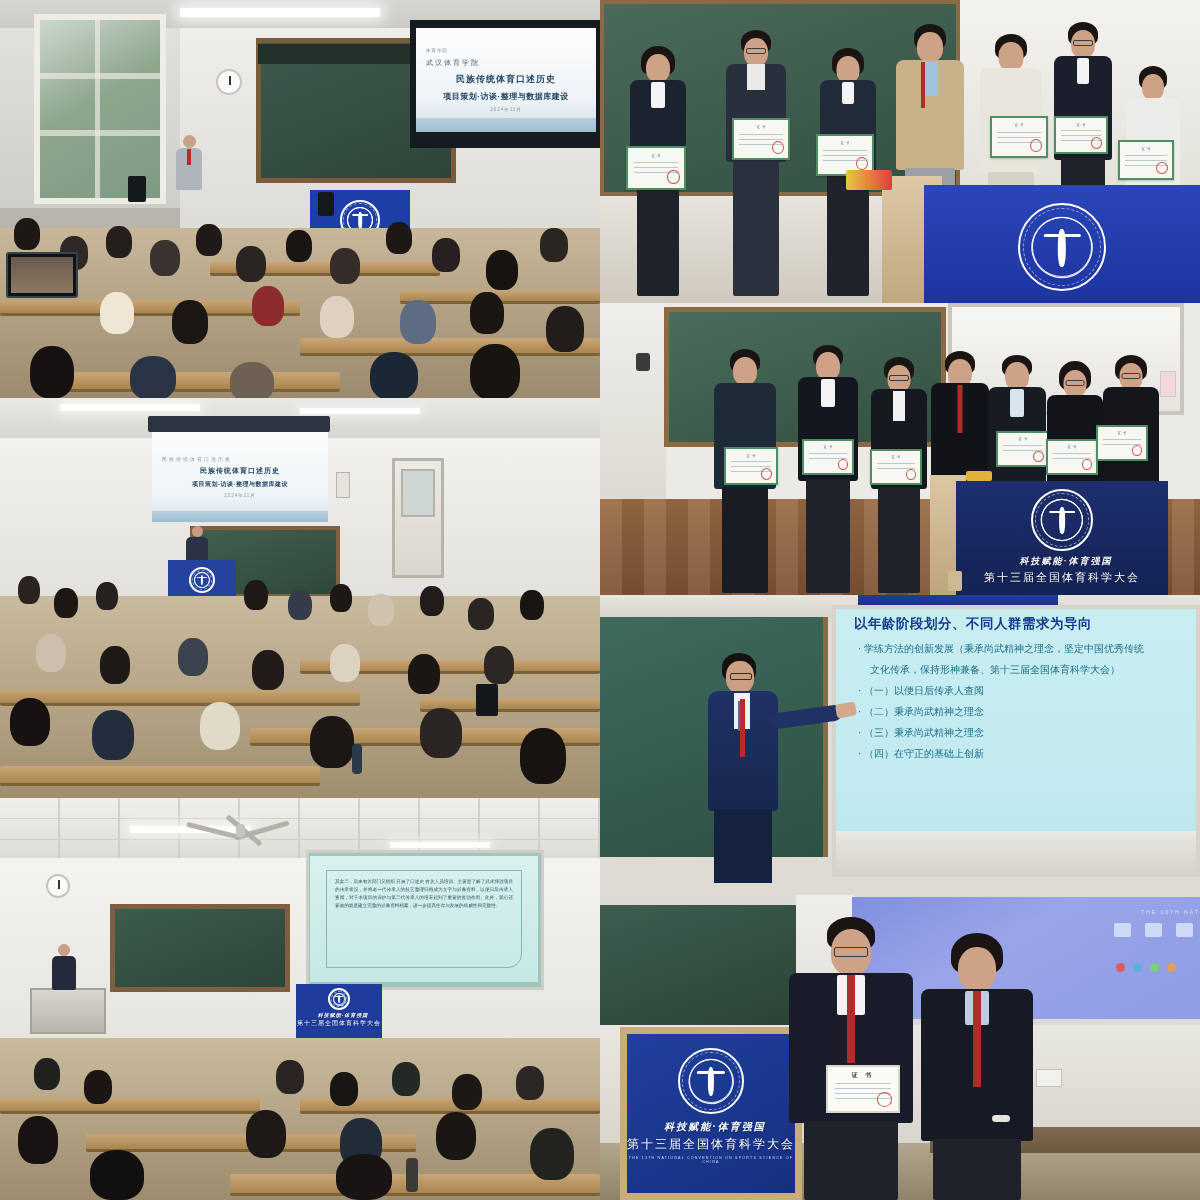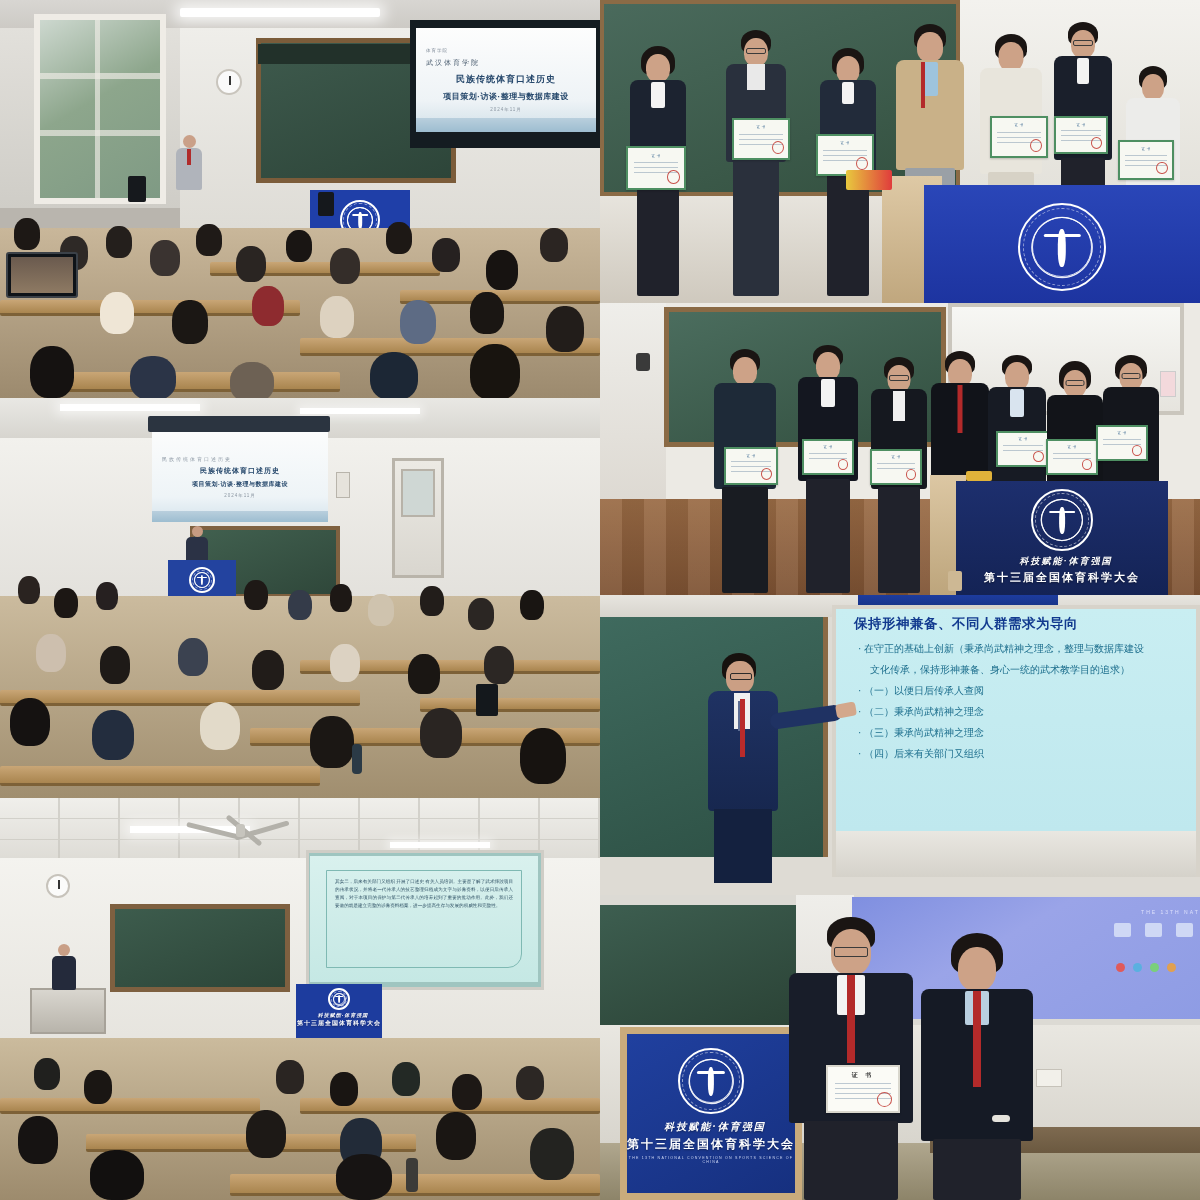--- a/index.html
+++ b/index.html
@@ -225,21 +225,21 @@
   .plogo .atom.a2{ transform:rotate(60deg); }
   .plogo .atom.a3{ transform:rotate(120deg); }
   .plogo .fig { position:absolute; left:50%; top:28%; transform:translateX(-50%);
                 width:10%; height:46%; background:#fff; border-radius:40%; }
   .plogo .fig:before{content:"";position:absolute;left:-170%;top:14%;width:440%;height:9%;
                 background:#fff;border-radius:3px;}
   .plogo .ring{ position:absolute; inset:4%; border:1px dashed #ffffff88; border-radius:50%;}
 
   .ptxt1 { font-size:10px; color:#fff; font-style:italic; font-weight:bold;
            letter-spacing:2px; text-align:center; text-shadow:0 1px 2px #0006;margin-left:8px;}
-  .ptxt2 { font-size:13px; color:#fff; font-weight:bold; letter-spacing:2px;
+  .ptxt2 { font-size:13px; color:#fff; font-weight:normal; letter-spacing:2px;
            text-align:center; text-shadow:0 1px 2px #0006;}
   .ptxt3 { font-size:3.6px; color:#cfd8f5; letter-spacing:1.2px; text-align:center;}
 
   
   .person { position:absolute; }
   .person .hd { position:absolute; left:50%; transform:translateX(-50%);
                 border-radius:48% 48% 42% 42%; background:#cda287; }
   .person .hair{ position:absolute; left:50%; transform:translateX(-50%);
                 border-radius:50% 50% 34% 34%; background:#1a1513; }
   .person .torso{ position:absolute; left:50%; transform:translateX(-50%);
@@ -681,27 +681,27 @@
   </div>
 
   <div class="panel p6">
     <div class="wall"></div>
     <div class="topbanner">
       <div class="hidden-text">第十三届全国体育科学大会</div>
     </div>
     <div class="gb"></div>
     <div class="scrframe"></div>
     <div class="slide">
-      <div class="stitle">保持形神兼备、不同人群需求为导向</div>
-      <div class="sline">· 在守正的基础上创新（秉承尚武精神之理念，整理与数据库建设</div>
-      <div class="sline ind">文化传承，保持形神兼备、身心一统的武术教学目的追求）</div>
+      <div class="stitle">以年龄阶段划分、不同人群需求为导向</div>
+      <div class="sline">· 学练方法的创新发展（秉承尚武精神之理念，坚定中国优秀传统</div>
+      <div class="sline ind">文化传承，保持形神兼备、第十三届全国体育科学大会）</div>
       <div class="sline">· （一）以便日后传承人查阅</div>
       <div class="sline">· （二）秉承尚武精神之理念</div>
       <div class="sline">· （三）秉承尚武精神之理念</div>
-      <div class="sline">· （四）后来有关部门又组织</div>
+      <div class="sline">· （四）在守正的基础上创新</div>
     </div>
     <div class="sfoot"></div>
 
     <div class="speaker">
       <div class="hair" style="position:absolute;left:14px;top:0;width:34px;height:28px;border-radius:50% 50% 30% 30%;background:#17120f;"></div>
       <div class="hd" style="position:absolute;left:18px;top:8px;width:28px;height:32px;border-radius:46% 46% 42% 42%;background:#cb9f84;"></div>
       <div class="glass" style="position:absolute;left:22px;top:20px;width:22px;height:7px;border:1px solid #2a2a2a;border-radius:2px;"></div>
       <div style="position:absolute;left:0;top:38px;width:70px;height:120px;background:linear-gradient(#1f3263,#17274f);border-radius:10px 10px 4px 4px;"></div>
       <div style="position:absolute;left:26px;top:40px;width:16px;height:36px;background:#f0f0f0;"></div>
       <div style="position:absolute;left:30px;top:48px;width:7px;height:30px;background:#5d6d93;"></div>

